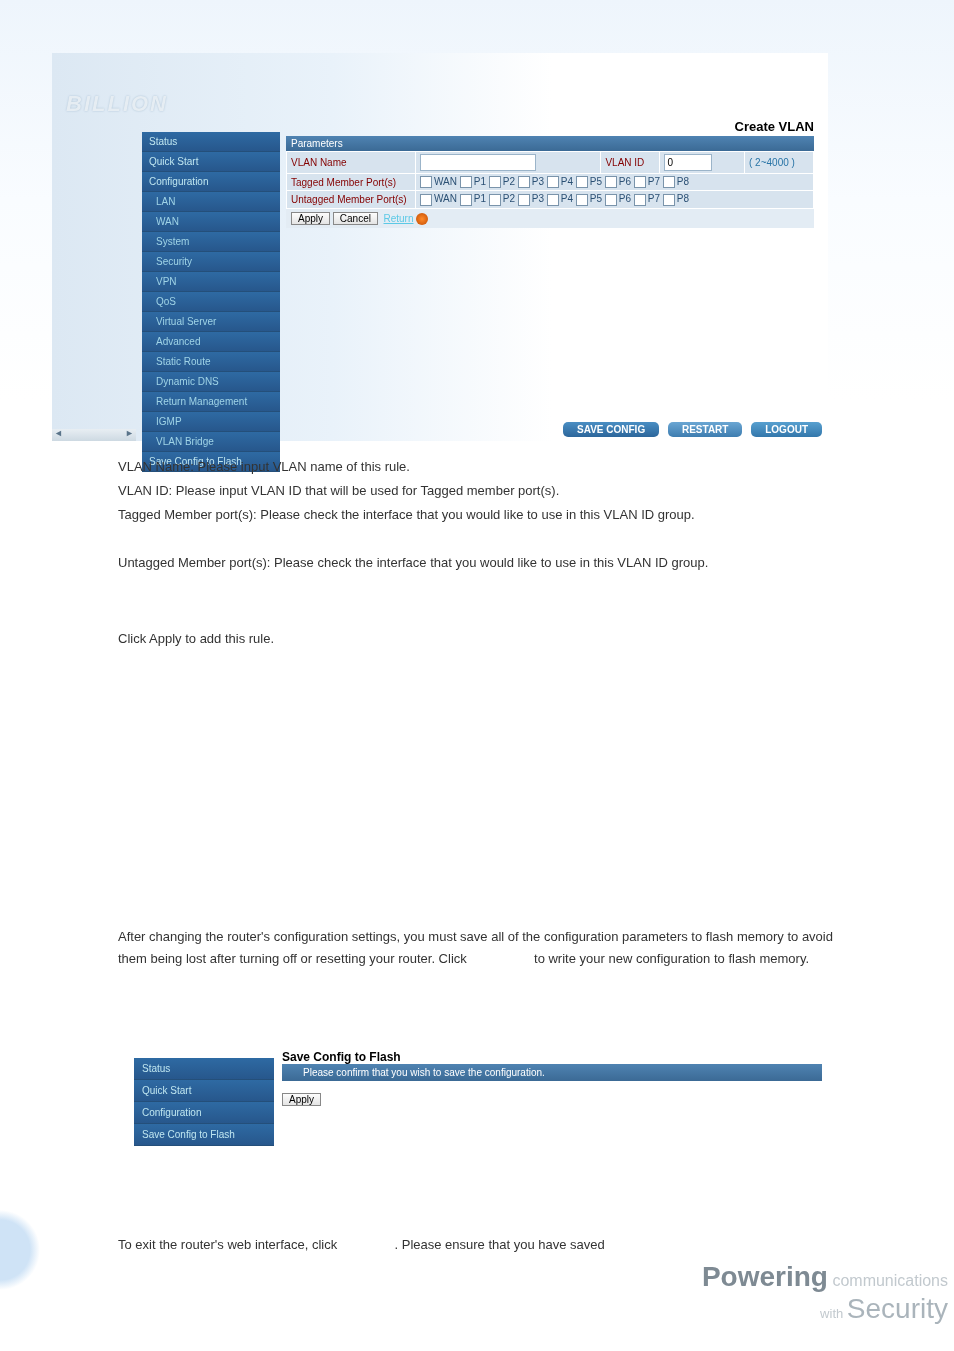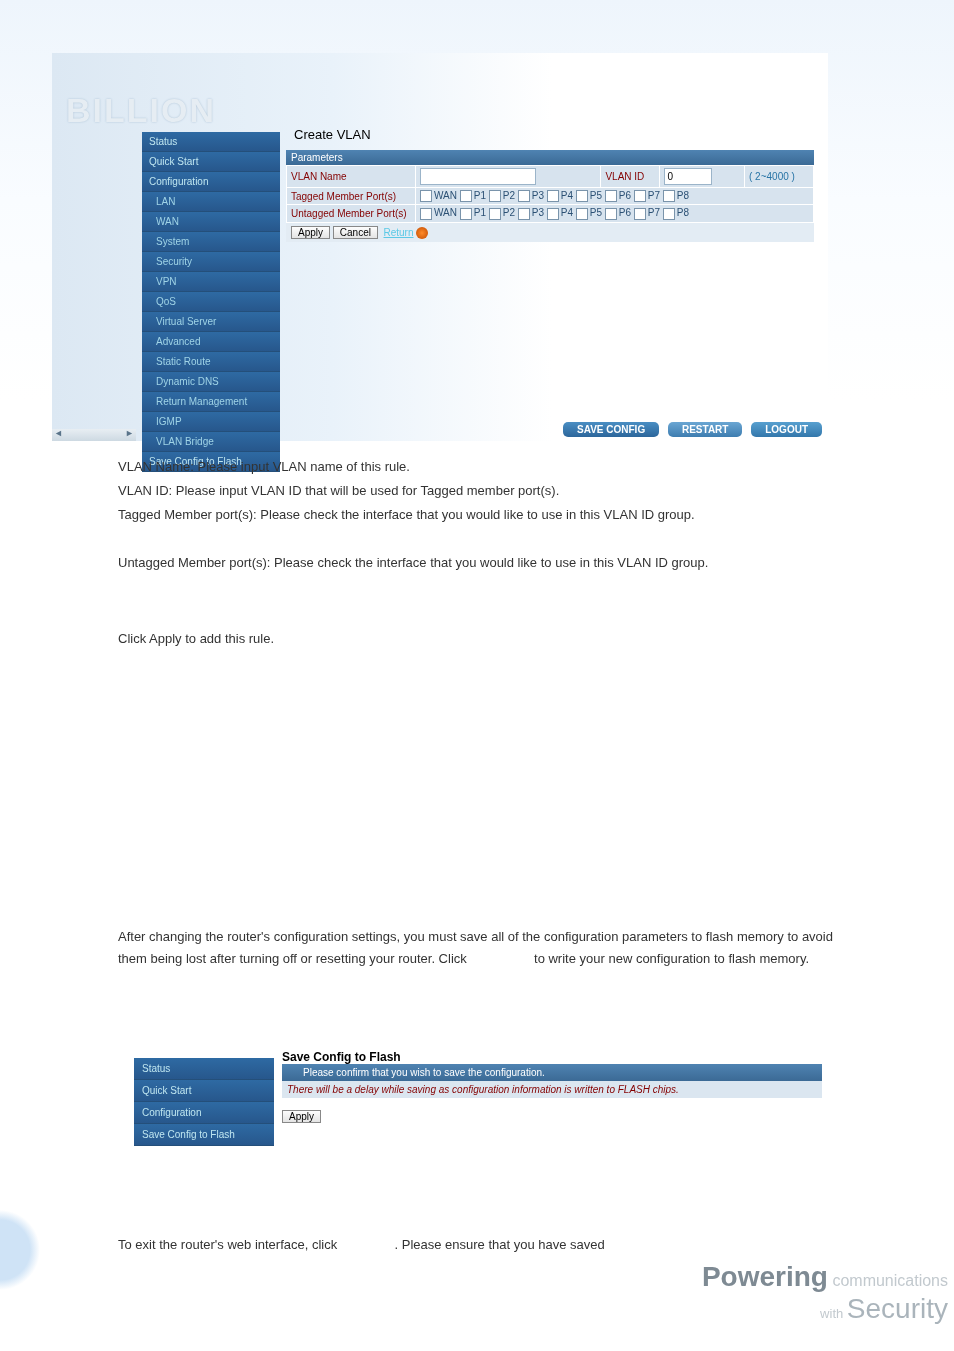--- a/index.html
+++ b/index.html
@@ -25,21 +25,22 @@
   }
   
   .shot1 {
     left:52px; top:53px; width:776px; height:388px;
     background:linear-gradient(to right, #dce8f3 0 , #e9f2fa 280px, #ffffff 500px, #ffffff 776px);
   }
   .brand {
     position:absolute; left:14px; top:14px;
     font-family: Arial Black, Arial, sans-serif;
     font-weight:900;
-    font-size:34px;
+    font-style:italic;
+    font-size:22px;
     letter-spacing:2px;
     color:#e6edf3;
     text-shadow:0 0 2px #a8bfd3;
     margin-top:24px;
   }
   .shot1-sidebar {
     position:absolute; left:90px; top:79px; width:138px;
     background:#2a5f95;
     font-size:10px;
   }
@@ -47,21 +48,21 @@
     padding:4px 7px;
     color:#bfe6f0;
     border-bottom:1px solid #244f7a;
     cursor:pointer;
     background:linear-gradient(to bottom,#2e6aa3,#27578c);
   }
   .shot1-sidebar .item.sub { padding-left:14px; color:#9fd3e6;}
   .shot1-main {
     position:absolute; left:234px; top:66px; width:528px;
   }
-  .shot1-main h3{ margin:8px; font-size:13px; font-weight:normal;color:#000;}
+  .shot1-main h3{ margin:0; font-size:13px; font-weight:bold;color:#000;text-align:right;}
   .params-bar{ background:linear-gradient(#4f83b2,#3b6a95); color:#fff; font-size:10px; padding:2px 5px; margin-top:2px;}
   table.vlan { border-collapse:collapse; width:100%; font-size:10px;}
   table.vlan td{ background:#d7e3ee; border:1px solid #fff; padding:2px 4px; color:#2b5074;}
   table.vlan td.label{ color:#840000; width:120px;}
   table.vlan input[type=text]{ border:1px solid #9bb4c9; font-size:10px; height:13px;}
   .chk{ display:inline-block; width:10px;height:10px;border:1px solid #7a94ab; background:#fff; margin-right:2px; vertical-align:middle;}
   .btnrow{ background:#e3ecf4; padding:3px 5px; font-size:10px;}
   .btn-mini{ background:linear-gradient(#fdfdfd,#e4e4e4); border:1px solid #888; font-size:10px; padding:0px 6px;}
   .return-link{ color:#5cc9e6; text-decoration:underline;}
   .orb{ display:inline-block;width:12px;height:12px;border-radius:50%;background:radial-gradient(#ff8b2a,#c24a00);vertical-align:middle;}
@@ -191,21 +192,20 @@
 <div class="shot shot2">
   <div class="shot2-sidebar">
     <div class="item">Status</div>
     <div class="item">Quick Start</div>
     <div class="item">Configuration</div>
     <div class="item">Save Config to Flash</div>
   </div>
   <div class="shot2-main">
     <h4>Save Config to Flash</h4>
     <div class="confirm-bar">Please confirm that you wish to save the configuration.</div>
-    <div class="delay-bar">There will be a delay while saving as configuration information is written to FLASH chips.</div>
     <div class="apply-area">
       <button class="btn-mini">Apply</button>
     </div>
   </div>
 </div>
 
 <div class="doc-text" style="top:1234px">
   <span>To exit the router's web interface, click </span>
   <span style="display:inline-block;width:50px"></span>
   <span>. Please ensure that you have saved</span>

